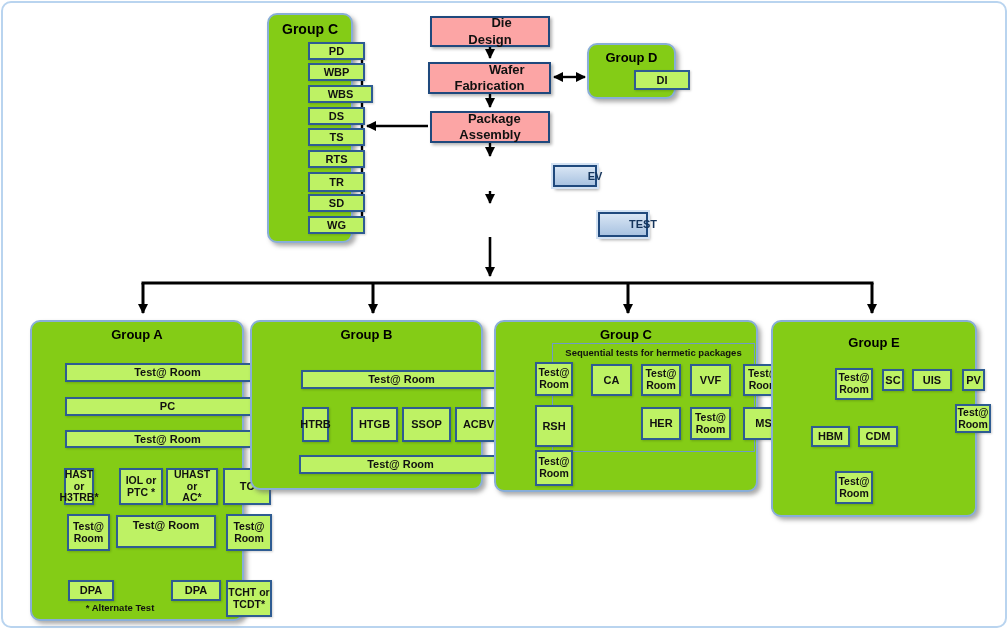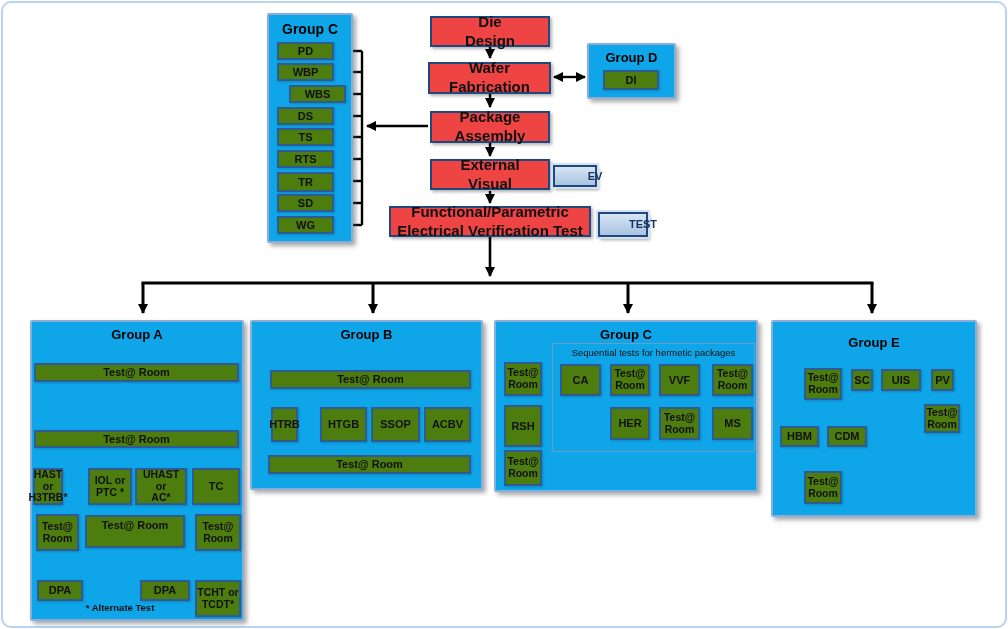--- a/index.html
+++ b/index.html
@@ -2,39 +2,39 @@
 <html><head>
 <meta charset="utf-8">
 <style>
   html,body{margin:0;padding:0;background:#fff;}
   #stage{
     position:relative;width:1008px;height:629px;background:#fff;overflow:hidden;
     font-family:"Liberation Sans",sans-serif;
   }
   .frame{position:absolute;inset:1px;border:2px solid #b9d4ef;border-radius:10px;}
   .panel{
-    position:absolute;background:#0ea5e9;border:2px solid #89aed8;border-radius:2px;
+    position:absolute;background:#84cc16;border:2px solid #89aed8;border-radius:10px;
     box-shadow:3px 3px 4px rgba(90,90,90,.5);box-sizing:border-box;
   }
   .panel-title{text-align:center;font-weight:bold;font-size:13px;color:#000;margin-top:5px;}
   .panel-title.big{font-size:14px;margin-top:6px;}
   .node{
     position:absolute;display:flex;align-items:center;justify-content:center;text-align:center;
     white-space:pre-line;font-weight:bold;color:#111;box-sizing:border-box;
   }
-  .blue{background:#4d7c0f;border:2px solid #2e5c92;font-size:11px;line-height:1.1;box-shadow:1px 1px 2px rgba(0,0,0,.18);}
+  .blue{background:#bef264;border:2px solid #2e5c92;font-size:11px;line-height:1.1;box-shadow:1px 1px 2px rgba(0,0,0,.18);margin-left:31px;}
   .sm{font-size:10.5px;}
-  .white{background:#ef4444;border:2.5px solid #1f497d;font-size:15px;line-height:1.25;box-shadow:2px 2px 3px rgba(0,0,0,.3);}
+  .white{background:#fca5a5;border:2.5px solid #1f497d;font-size:13px;line-height:1.25;box-shadow:2px 2px 3px rgba(0,0,0,.3);text-align:right;}
   .tag{
     background:linear-gradient(180deg,#d8e5f4,#a9c3e1);border:2px solid #1f497d;
     box-shadow:0 0 0 2px #d3e2f3,2px 3px 3px rgba(0,0,0,.35);
     font-size:11px;color:#15355c;line-height:1;padding-left:40px;
   }
   .inner-box{position:absolute;border:1.5px solid #6f9bc7;box-sizing:border-box;}
-  .caption{text-align:center;font-weight:normal;font-size:9.5px;color:#111;margin-top:3px;}
+  .caption{text-align:center;font-weight:bold;font-size:9.5px;color:#111;margin-top:3px;}
   .note{position:absolute;font-weight:bold;font-size:9.5px;color:#111;text-align:center;}
   svg.connectors{position:absolute;left:0;top:0;pointer-events:none;}
 </style>
 </head>
 <body>
 
 <div id="stage">
   <div class="frame"></div>
 
   <svg class="connectors" width="1008" height="629" viewBox="0 0 1008 629">
@@ -125,51 +125,48 @@
       <line x1="799" y1="460" x2="848" y2="460" stroke-linecap="square"></line>
       <line x1="823" y1="460" x2="823" y2="467" marker-end="url(#ah)"></line>
     </g>
   </svg>
 
   <div class="panel" style="left:267px;top:13px;width:86px;height:230px">
     <div class="panel-title big">Group C</div>
   </div>
   <div class="node blue" style="left:277px;top:42px;width:57px;height:18px">PD</div>
   <div class="node blue" style="left:277px;top:63px;width:57px;height:18px">WBP</div>
-  <div class="node blue" style="left:289px;top:85px;width:57px;height:18px">WBS</div>
+  <div class="node blue" style="left:277px;top:85px;width:65px;height:18px">WBS</div>
   <div class="node blue" style="left:277px;top:107px;width:57px;height:18px">DS</div>
   <div class="node blue" style="left:277px;top:128px;width:57px;height:18px">TS</div>
   <div class="node blue" style="left:277px;top:150px;width:57px;height:18px">RTS</div>
   <div class="node blue" style="left:277px;top:172px;width:57px;height:20px">TR</div>
   <div class="node blue" style="left:277px;top:194px;width:57px;height:18px">SD</div>
   <div class="node blue" style="left:277px;top:216px;width:57px;height:18px">WG</div>
 
   <div class="node white" style="left:430px;top:16px;width:120px;height:31px">Die
 Design</div>
   <div class="node white" style="left:428px;top:62px;width:123px;height:32px">Wafer
 Fabrication</div>
   <div class="node white" style="left:430px;top:111px;width:120px;height:32px">Package
 Assembly</div>
-  <div class="node white" style="left:430px;top:159px;width:120px;height:31px">External
-Visual</div>
-  <div class="node white" style="left:389px;top:206px;width:202px;height:31px">Functional/Parametric
-Electrical Verification Test</div>
 
   <div class="panel" style="left:587px;top:43px;width:89px;height:56px">
     <div class="panel-title">Group D</div>
   </div>
   <div class="node blue" style="left:603px;top:70px;width:56px;height:20px">DI</div>
 
   <div class="node tag" style="left:553px;top:165px;width:31px;height:22px">EV</div>
   <div class="node tag" style="left:598px;top:212px;width:50px;height:25px">TEST</div>
 
   <div class="panel" style="left:30px;top:320px;width:214px;height:301px">
     <div class="panel-title">Group A</div>
   </div>
   <div class="node blue" style="left:34px;top:363px;width:205px;height:19px">Test@ Room</div>
+  <div class="node blue" style="left:34px;top:397px;width:205px;height:19px">PC</div>
   <div class="node blue" style="left:34px;top:430px;width:205px;height:18px">Test@ Room</div>
   <div class="node blue sm" style="left:33px;top:468px;width:30px;height:37px">HAST or
 H3TRB*</div>
   <div class="node blue sm" style="left:88px;top:468px;width:44px;height:37px">IOL or
 PTC *</div>
   <div class="node blue sm" style="left:135px;top:468px;width:52px;height:37px">UHAST or
 AC*</div>
   <div class="node blue" style="left:192px;top:468px;width:48px;height:37px">TC</div>
   <div class="node blue sm" style="left:36px;top:514px;width:43px;height:37px">Test@
 Room</div>

